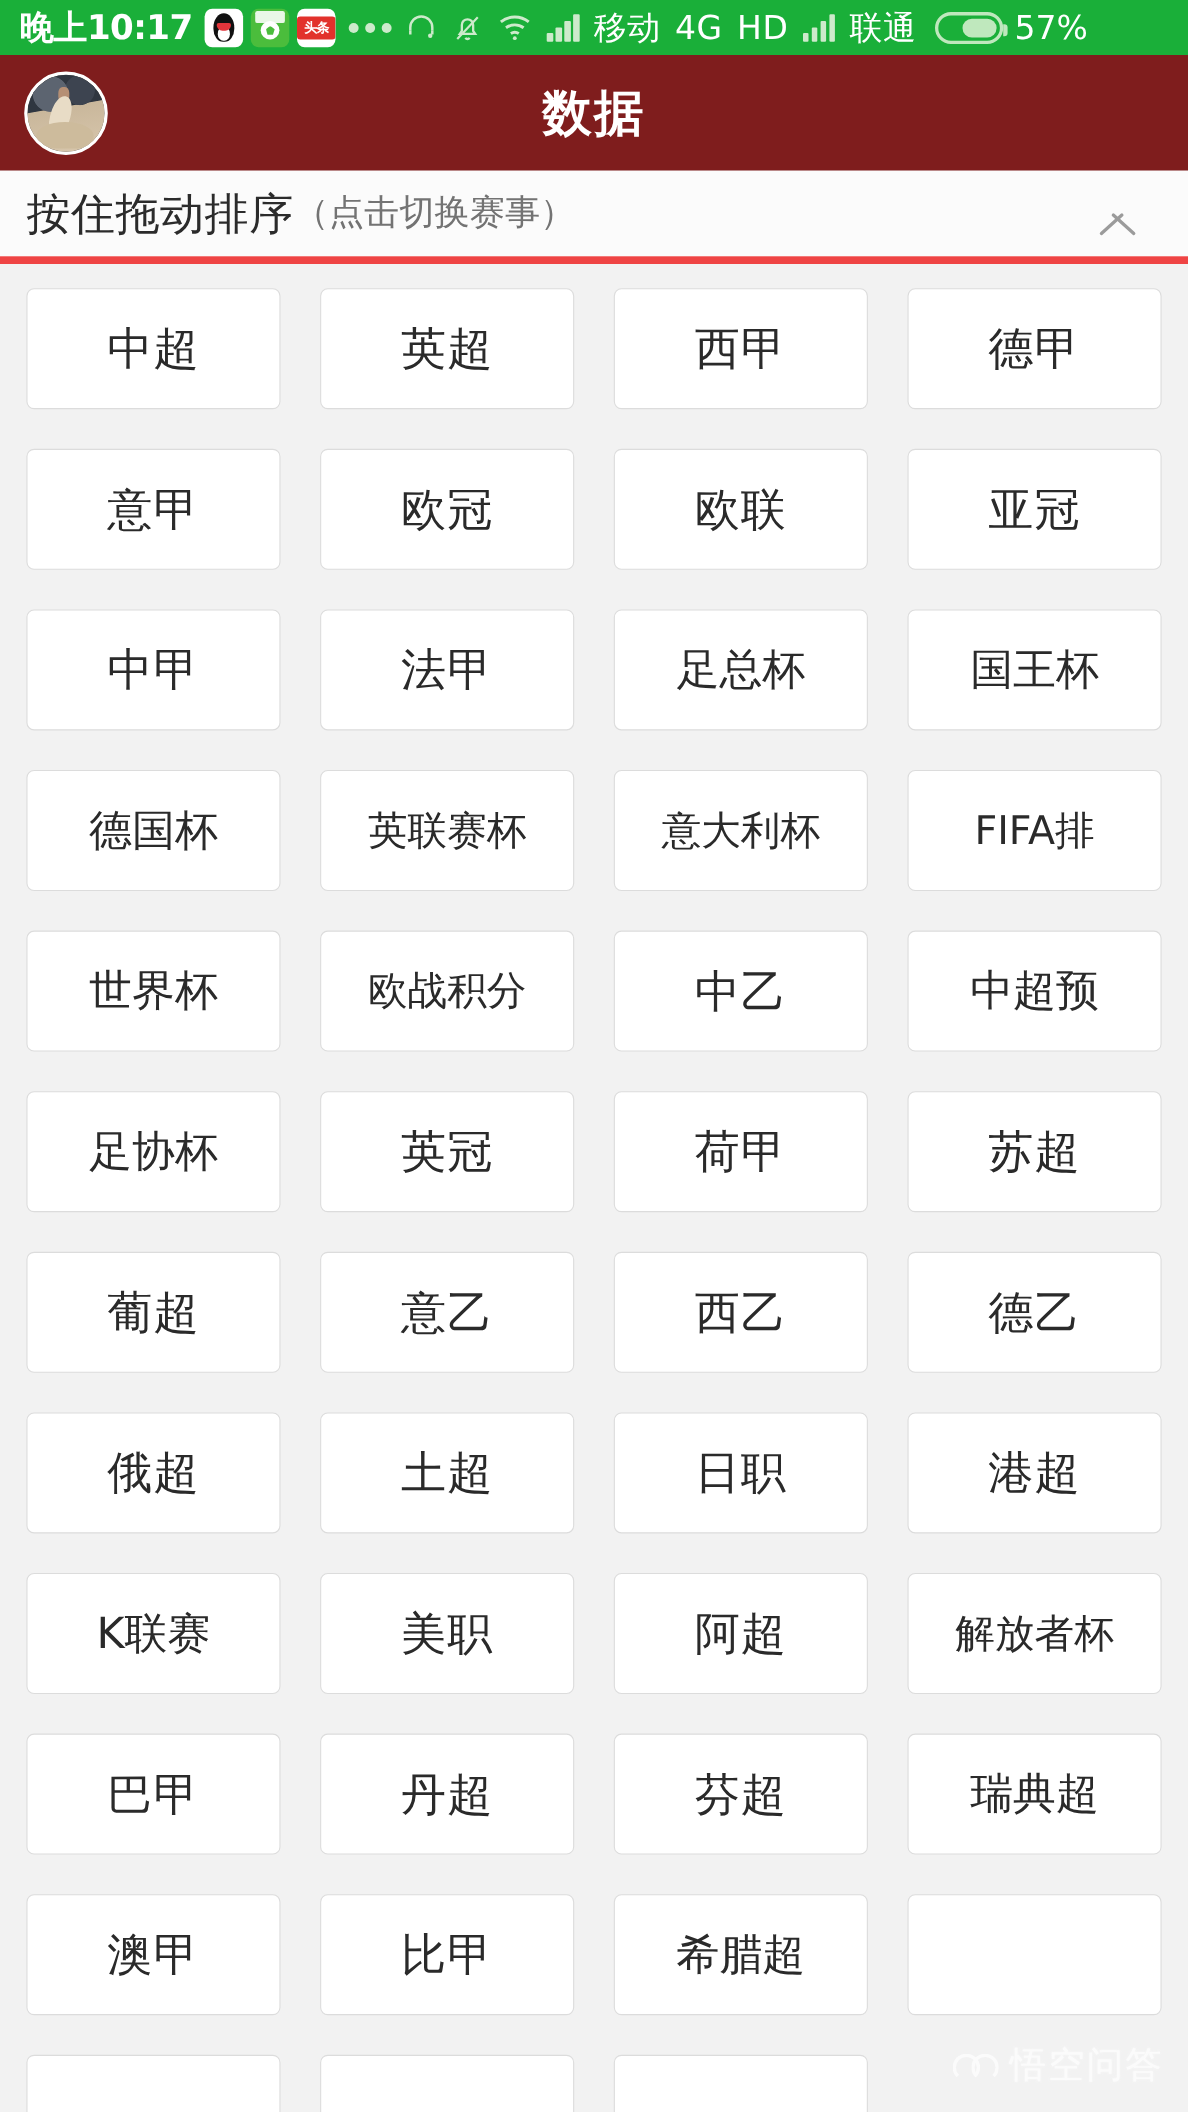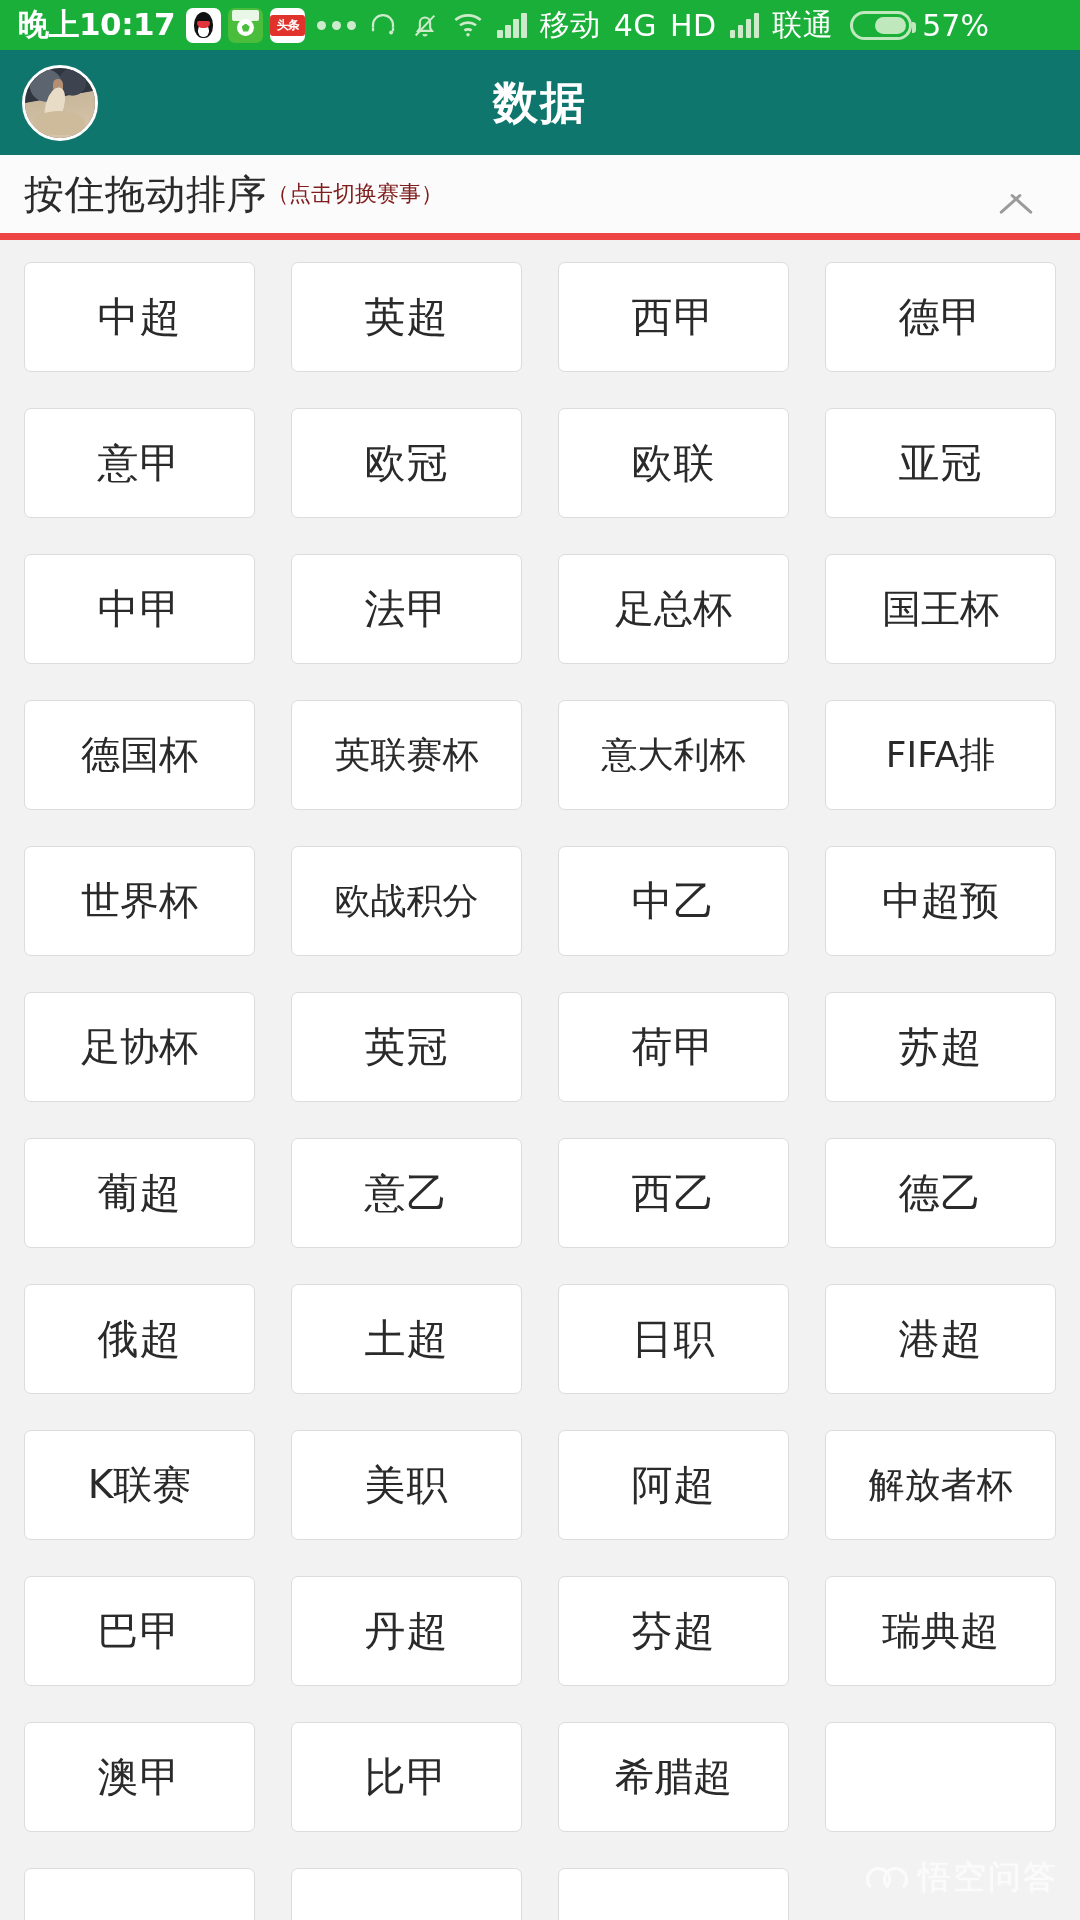--- a/index.html
+++ b/index.html
@@ -98,21 +98,21 @@
   .bars { display:flex; align-items:flex-end; gap:2.5px; height:26px; }
   .bars b { width:5.5px; background:#cdeacb; display:block; border-radius:1px; }
   .bars b:nth-child(1){height:8px;}
   .bars b:nth-child(2){height:13px;}
   .bars b:nth-child(3){height:19px;}
   .bars b:nth-child(4){height:25px;}
 
   
   #app-header {
     height:105px;
-    background:#0f766e;
+    background:#7f1d1d;
     display:flex;
     align-items:center;
     position:relative;
   }
   #avatar {
     width:76px;height:76px;border-radius:50%;
     margin-left:22px;
     border:3px solid #ffffff;
     overflow:hidden;
     background:#6b6258;
@@ -149,22 +149,22 @@
     padding-left:24px;
     padding-right:42px;
     border-bottom:7px solid #ef4444;
   }
   #section-title {
     font-size:40px;
     color:#2b2b2b;
     letter-spacing:0.5px;
   }
   #section-subtitle {
-    font-size:22px;
-    color:#7f1d1d;
+    font-size:32px;
+    color:#737373;
     letter-spacing:0px;
   }
   #section-header .spacer { flex:1; }
   #collapse-chevron {
     width:44px;height:26px;
     position:relative;
     flex:0 0 auto;
   }
   #collapse-chevron::before,
   #collapse-chevron::after{

